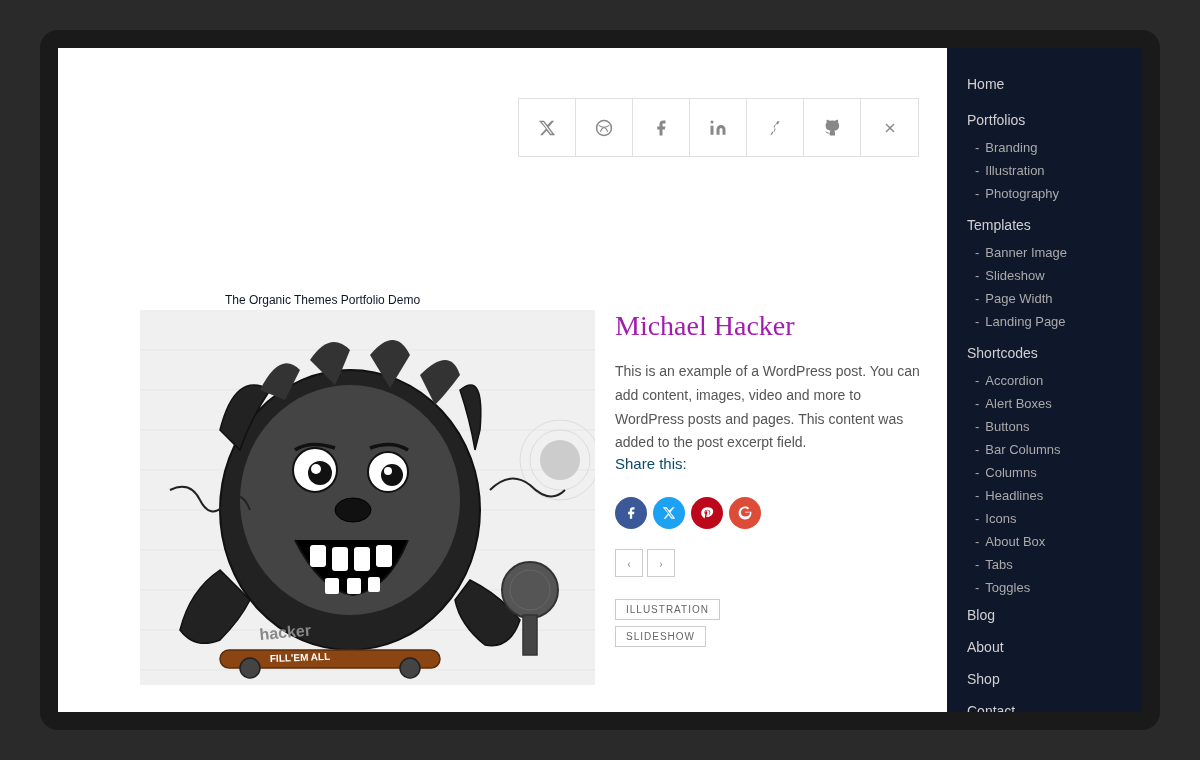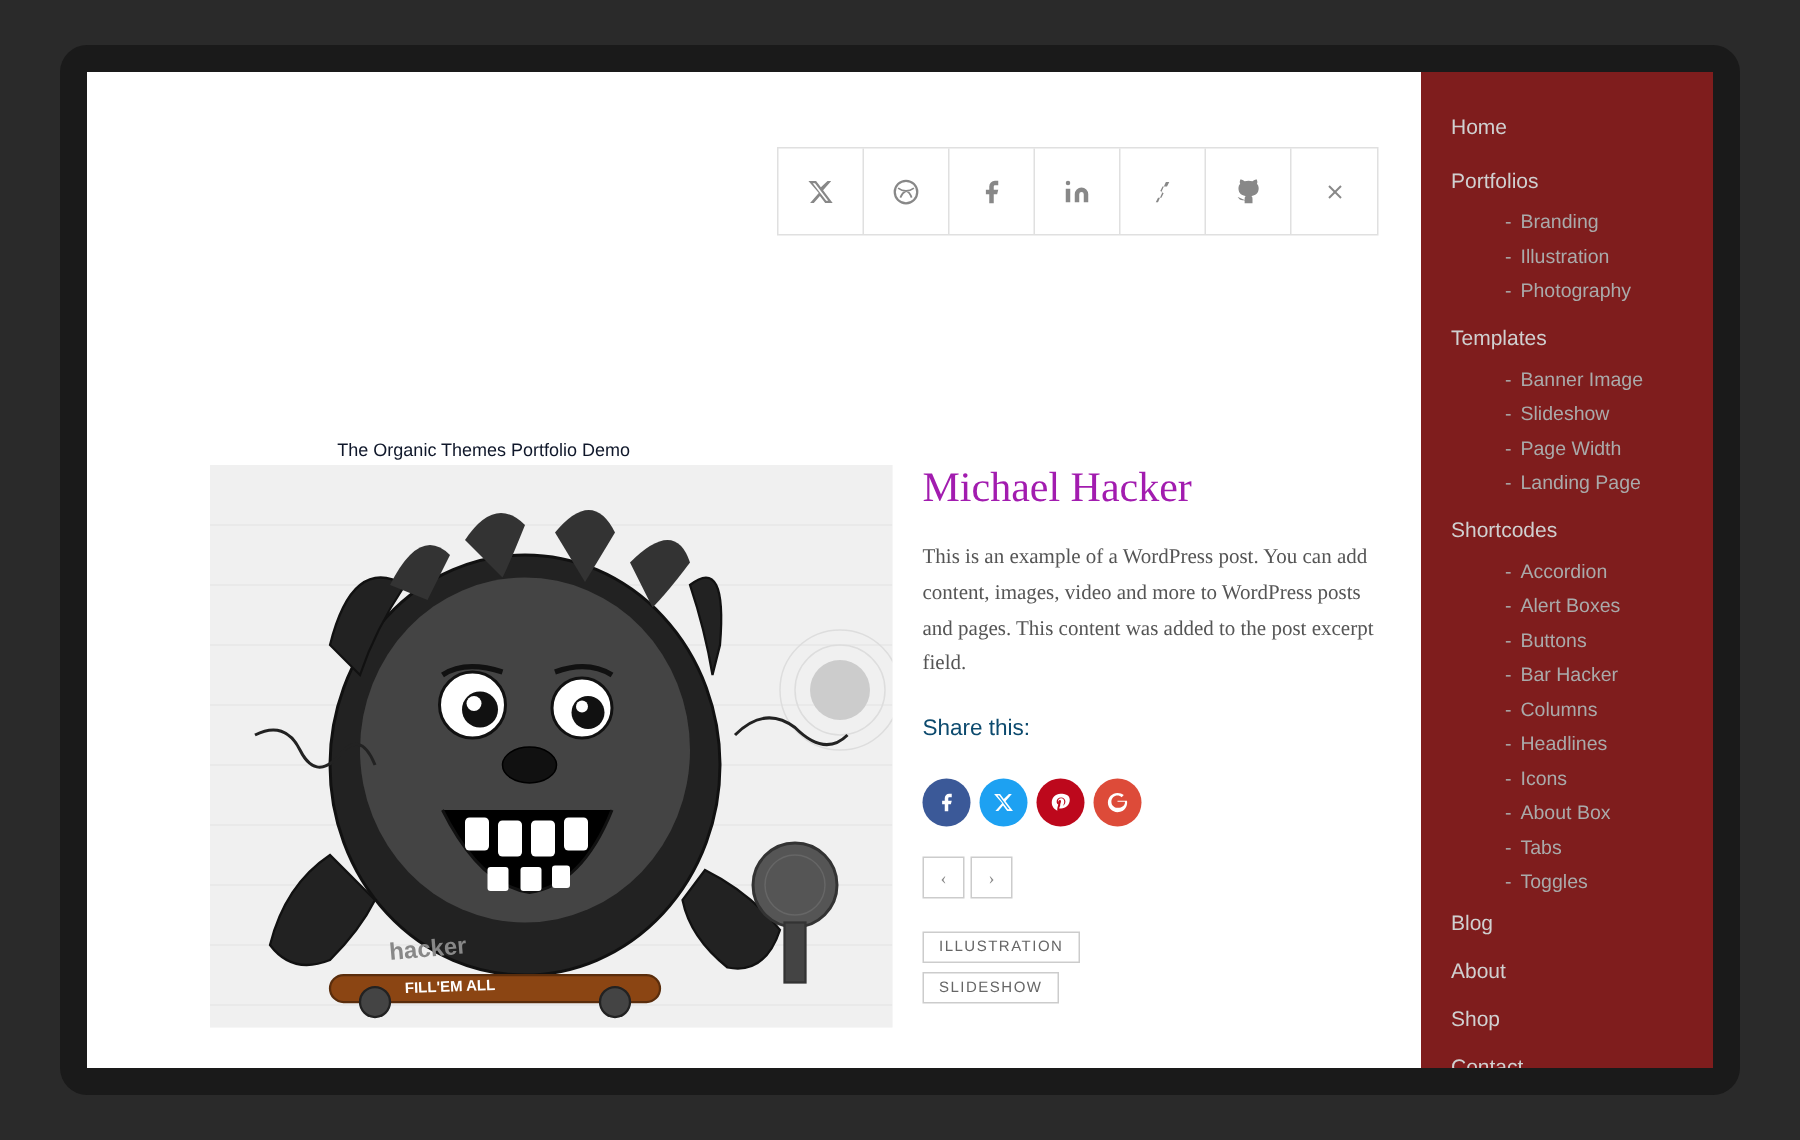--- a/index.html
+++ b/index.html
@@ -96,22 +96,21 @@
       font-size: 28px;
       font-weight: normal;
       color: #a21caf;
       margin-bottom: 18px;
       font-family: Georgia, serif;
     }
     .post-excerpt {
       font-size: 14px;
       line-height: 1.7;
       color: #555;
-      margin-bottom: 22px;
-      font-family: Liberation Serif, serif;
+      font-family: Liberation Sans, sans-serif;
     }
     .share-label {
       font-size: 15px;
       color: #0c4a6e;
       margin-bottom: 25px;
       font-family: Arial, sans-serif;
     }
     .share-icons {
       display: flex;
       gap: 6px;
@@ -160,21 +159,21 @@
       font-size: 10px;
       letter-spacing: 1px;
       color: #666;
       font-family: Arial, sans-serif;
       width: fit-content;
       cursor: pointer;
     }
     
     .sidebar {
       width: 195px;
-      background: #7f1d1d;
+      background: #0f172a;
       padding: 20px 0;
       overflow-y: auto;
       flex-shrink: 0;
     }
     .sidebar-item {
       padding: 8px 20px;
       color: #d0d0d0;
       font-size: 14px;
       cursor: pointer;
       font-family: Arial, sans-serif;
@@ -189,21 +188,20 @@
     }
     .sidebar-sub-item {
       padding: 4px 20px 4px 28px;
       color: #aaa;
       font-size: 13px;
       cursor: pointer;
       font-family: Arial, sans-serif;
       display: flex;
       align-items: center;
       gap: 6px;
-      margin-left: 28px;
     }
     .sidebar-sub-item::before {
       content: '-';
       color: #aaa;
       font-size: 13px;
     }
   </style>
 </head>
 <body>
 
@@ -376,21 +374,21 @@
       <div class="sidebar-sub-item">Photography</div>
       <div class="sidebar-section-title">Templates</div>
       <div class="sidebar-sub-item">Banner Image</div>
       <div class="sidebar-sub-item">Slideshow</div>
       <div class="sidebar-sub-item">Page Width</div>
       <div class="sidebar-sub-item">Landing Page</div>
       <div class="sidebar-section-title">Shortcodes</div>
       <div class="sidebar-sub-item">Accordion</div>
       <div class="sidebar-sub-item">Alert Boxes</div>
       <div class="sidebar-sub-item">Buttons</div>
-      <div class="sidebar-sub-item">Bar Hacker</div>
+      <div class="sidebar-sub-item">Bar Columns</div>
       <div class="sidebar-sub-item">Columns</div>
       <div class="sidebar-sub-item">Headlines</div>
       <div class="sidebar-sub-item">Icons</div>
       <div class="sidebar-sub-item">About Box</div>
       <div class="sidebar-sub-item">Tabs</div>
       <div class="sidebar-sub-item">Toggles</div>
       <div class="sidebar-item">Blog</div>
       <div class="sidebar-item">About</div>
       <div class="sidebar-item">Shop</div>
       <div class="sidebar-item">Contact</div>

